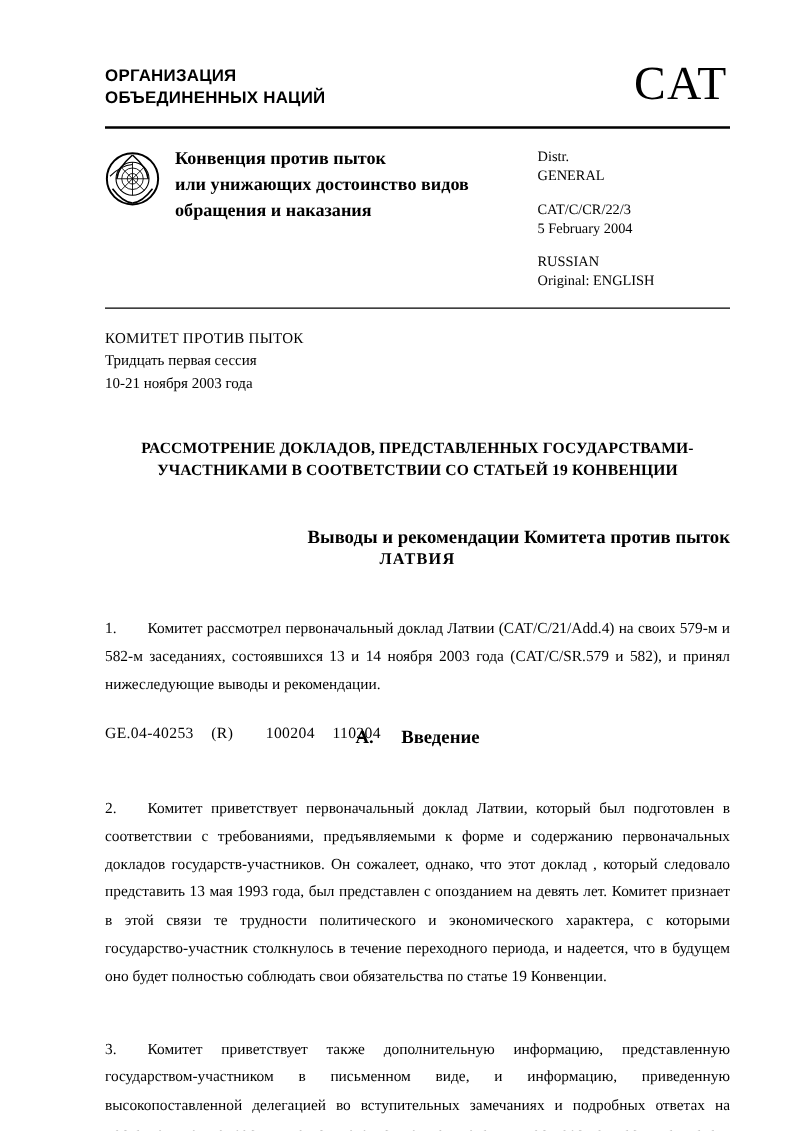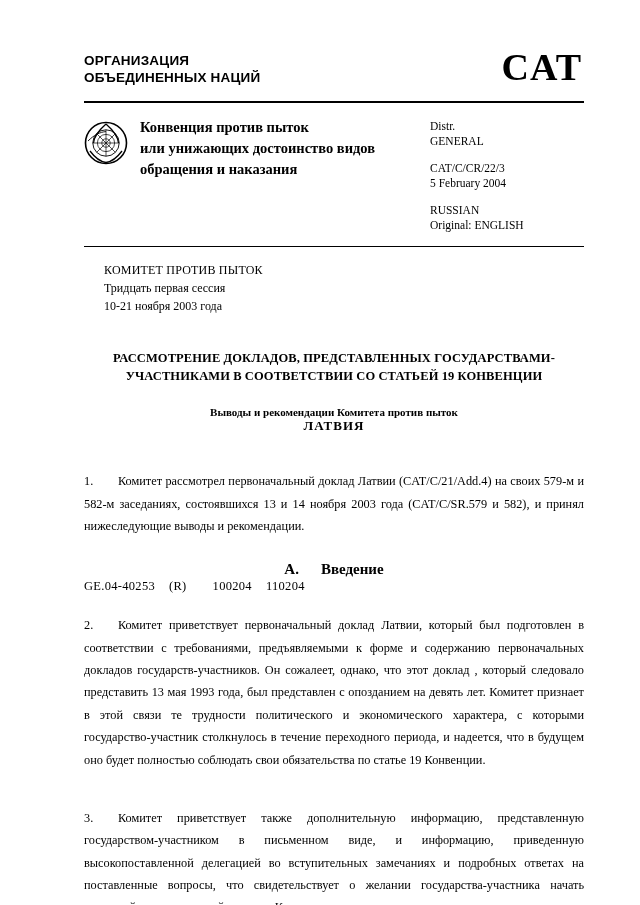--- a/index.html
+++ b/index.html
@@ -40,21 +40,20 @@
     padding-top: 4px;
   }
   .org-name div { white-space: nowrap; }
   .cat-mark {
     font-family: "Liberation Serif", serif;
     font-size: 38px;
     letter-spacing: 1px;
     line-height: 1;
     padding-right: 2px;
     padding-top: 0px;
-    font-weight: bold;
   }
 
   .rule-thick {
     border: 0;
     border-top: 2.2px solid #000;
     margin: 14px 0 0 0;
   }
   .rule-thin {
     border: 0;
     border-top: 1.2px solid #000;
@@ -92,38 +91,37 @@
   }
   .distr-block .grp { margin-bottom: 11px; }
   .distr-block .grp:last-child { margin-bottom: 0; }
 
   
   .committee {
     font-family: "Liberation Serif", serif;
     font-size: 12px;
     line-height: 1.5;
     margin-top: 14px;
-    margin-left: 20px;
   }
   .committee .line1 { letter-spacing: 0.2px; }
 
   
   .doc-title {
     text-align: center;
     font-weight: bold;
     font-size: 12.5px;
     line-height: 1.5;
     margin-top: 34px;
     letter-spacing: 0.1px;
   }
   .doc-subtitle {
-    text-align: center;
-    font-weight: bold;
-    font-size: 11px;
-    margin-top: 20px;
+    text-align: right;
+    font-weight: bold;
+    font-size: 15px;
+    margin-top: 36px;
   }
   .country {
     text-align: center;
     font-weight: bold;
     font-size: 13px;
     letter-spacing: 1px;
   }
 
   
   .para {

